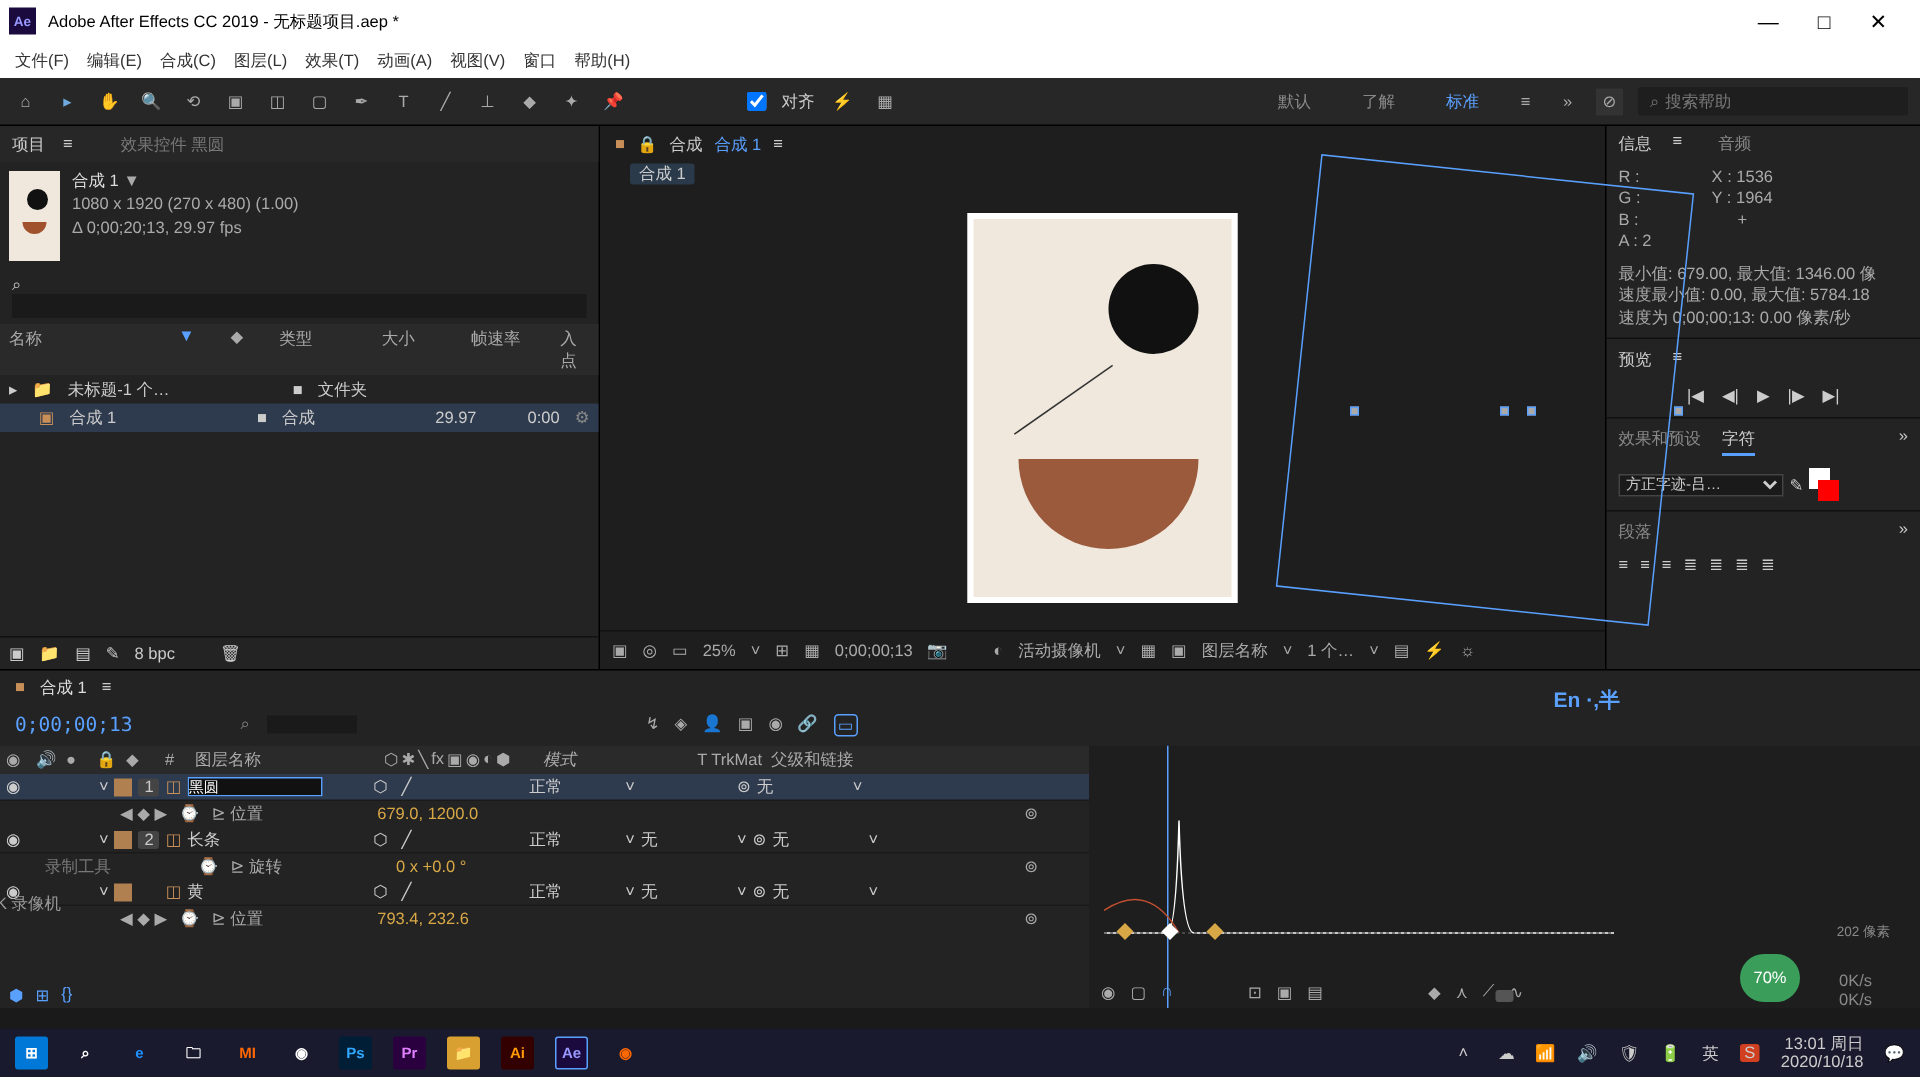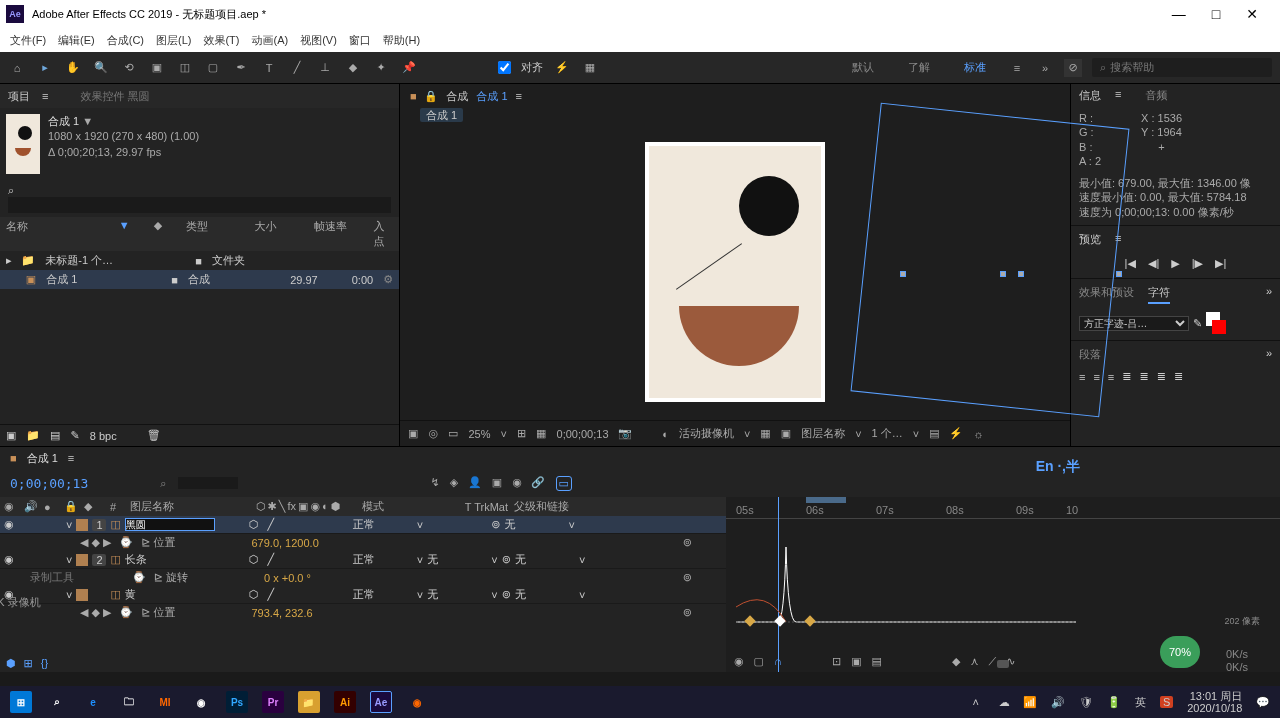--- a/index.html
+++ b/index.html
@@ -356,21 +356,21 @@
         <div style="width:100px;display:flex;gap:2px;">
           <span>⬡</span>
             <span>✱</span>
             <span>╲</span>
             <span>fx</span>
             <span>▣</span>
             <span>◉</span>
             <span>◐</span>
             <span>⬢</span>
         </div>
-        <div style="width:70px;">模式</div>
+        <div style="width:70px;font-style:italic;">模式</div>
         <div style="width:70px;text-align:right;">T <span>TrkMat</span></div>
         <div>父级和链接</div>
       </div>
 
       <div class="layer-row sel">
         <span class="eye">◉</span>
         <span style="width:42px;"></span>
         <span>˅</span>
         <span style="width:12px;background:#b08050;">&nbsp;</span>
         <span class="num">1</span>
@@ -447,29 +447,20 @@
         <span style="margin-left:auto;padding-right:30px;">⊚</span>
       </div>
       <div style="margin-top:auto;padding:2px 6px;display:flex;gap:8px;color:#5aa0ff;">
         <span>⬢</span>
         <span>⊞</span>
         <span>{}</span>
       </div>
     </div>
 
     <div class="tl-graph">
-      <div class="ruler">
-        <span style="left:10px;">05s</span>
-        <span style="left:80px;">06s</span>
-        <span style="left:150px;">07s</span>
-        <span style="left:220px;">08s</span>
-        <span style="left:290px;">09s</span>
-        <span style="left:340px;">10</span>
-        <div class="workarea" style="left:80px;width:40px;"></div>
-      </div>
       <div class="playhead" style="left:52px;"></div>
       <svg class="curve" viewBox="0 0 340 100">
         <path d="M0,85 Q30,85 42,85 Q48,85 50,10 Q52,85 60,85 L340,85" stroke="#fff" fill="none" stroke-width="1"></path>
         <path d="M0,70 Q30,50 50,85" stroke="#c05030" fill="none" stroke-width="1"></path>
         <line x1="0" y1="85" x2="340" y2="85" stroke="#555" stroke-dasharray="2,2"></line>
       </svg>
       <div class="kf" style="left:20px;top:120px;"></div>
       <div class="kf" style="left:50px;top:120px;background:#fff;"></div>
       <div class="kf" style="left:80px;top:120px;"></div>
       <span style="position:absolute;right:20px;top:118px;color:#888;font-size:9px;">202 像素</span>

